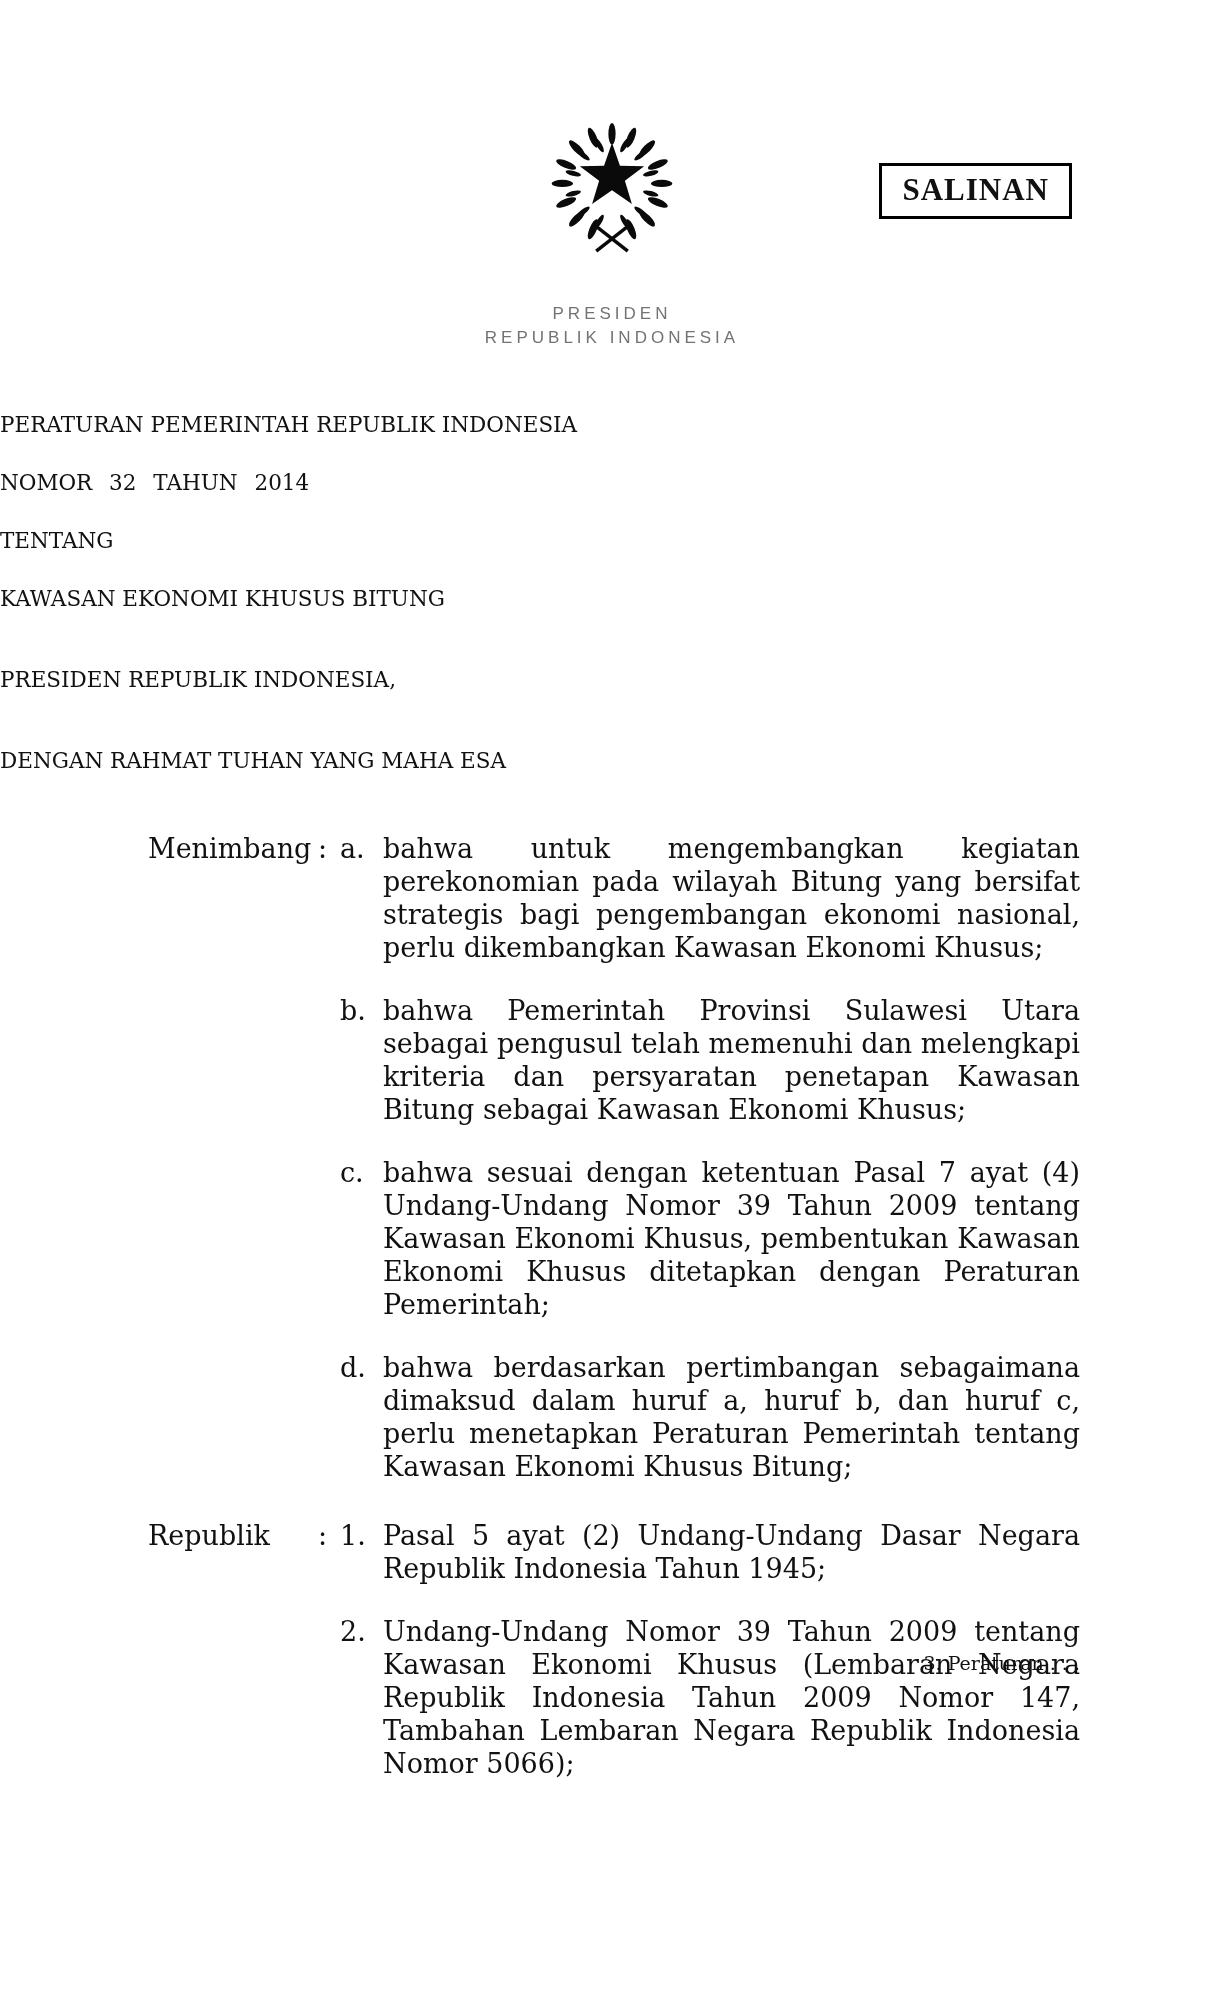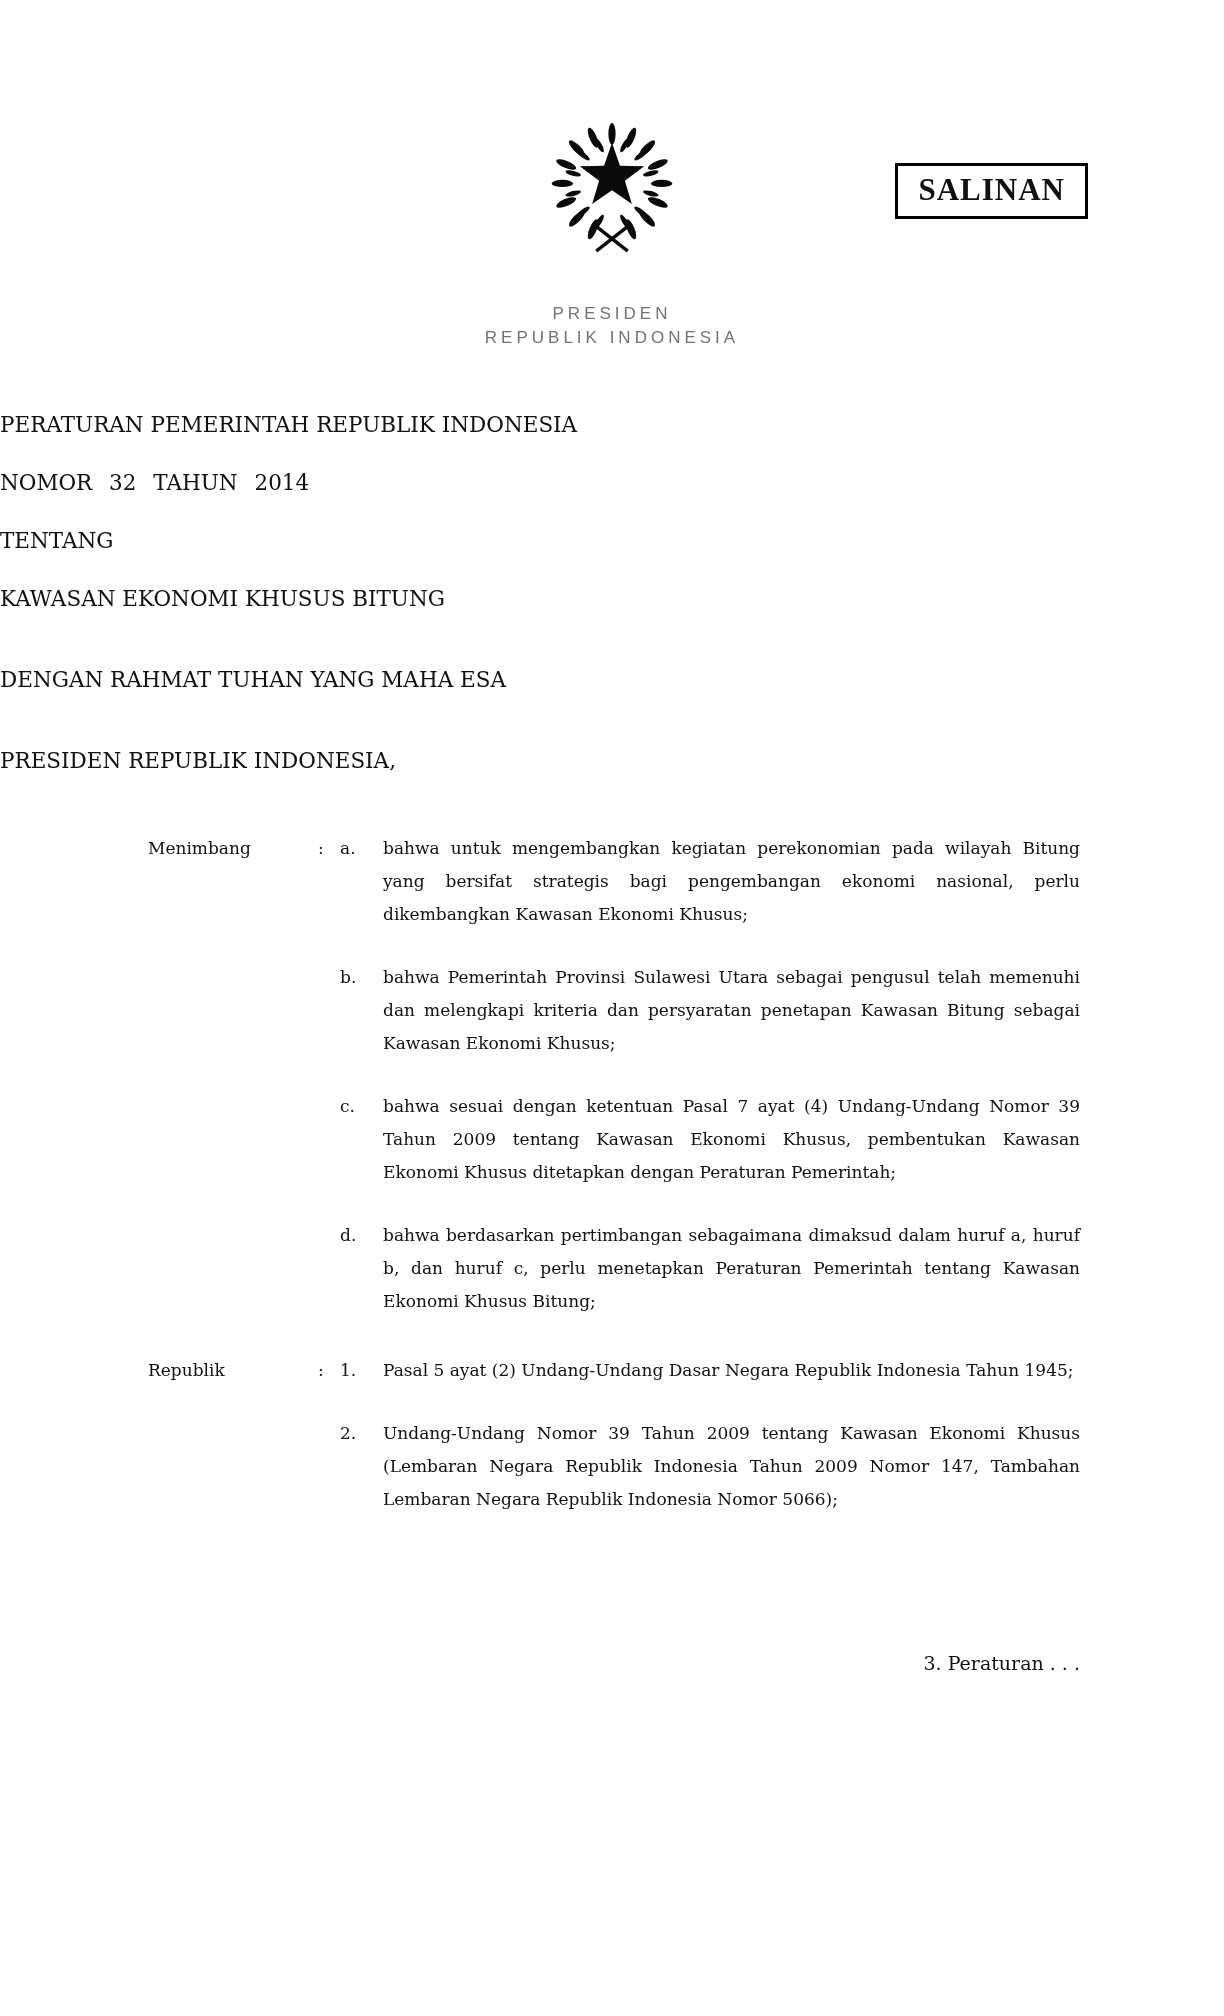--- a/index.html
+++ b/index.html
@@ -6,21 +6,21 @@
   html,body { background:#ffffff; }
   body {
     width:1224px; height:2016px;
     font-family:"DejaVu Serif", serif;
     color:#111;
     position:relative;
   }
   .page { position:relative; width:1224px; height:2016px; background:#fff; overflow:hidden; }
 
   .salinan-box {
-    position:absolute; top:163px; right:136px;
+    position:absolute; top:163px; right:152px;
     border:3px solid #000;
     padding:6px 20px 8px 20px;
     font-size:31px; font-weight:bold; letter-spacing:1px;
     font-family:"Liberation Serif", serif;
   }
 
   .seal { position:absolute; top:118px; left:50%; transform:translateX(-50%); width:152px; height:158px; }
   .seal svg { width:100%; height:100%; }
 
   .letterhead {
@@ -30,21 +30,21 @@
     font-size:17px; letter-spacing:4px; color:#737373; line-height:24px;
   }
 
   .title-block { position:absolute; top:408px; left:0; width:100%; text-align:left; font-size:21.5px; }
   .t-line { line-height:33px; margin-bottom:25px; }
   .t-wide { word-spacing:10px; }
   .t-gap { margin-top:48px; }
 
   .body-block {
     position:absolute; top:832px; left:148px; width:932px;
-    font-size:17px; line-height:33px;
+    font-size:27px; line-height:33px;
   }
   .clause-row { display:grid; grid-template-columns:170px 22px 1fr; margin-bottom:36px; }
   .clause-label { text-align:left; }
   .clause-colon { text-align:left; }
   .clause-item { display:grid; grid-template-columns:43px 1fr; margin-bottom:30px; }
   .clause-item:last-child { margin-bottom:0; }
   .clause-text { text-align:justify; }
 
   .catchword {
     position:absolute; top:1652px; right:144px;
@@ -106,22 +106,22 @@
   <div class="letterhead">
     <div>PRESIDEN</div>
     <div>REPUBLIK INDONESIA</div>
   </div>
 
   <div class="title-block">
     <div class="t-line">PERATURAN PEMERINTAH REPUBLIK INDONESIA</div>
     <div class="t-line t-wide">NOMOR 32 TAHUN 2014</div>
     <div class="t-line">TENTANG</div>
     <div class="t-line">KAWASAN EKONOMI KHUSUS BITUNG</div>
+    <div class="t-line t-gap">PRESIDEN REPUBLIK INDONESIA,</div>
     <div class="t-line t-gap">DENGAN RAHMAT TUHAN YANG MAHA ESA</div>
-    <div class="t-line t-gap">PRESIDEN REPUBLIK INDONESIA,</div>
   </div>
 
   <div class="body-block">
 
     <div class="clause-row">
       <div class="clause-label">Menimbang</div>
       <div class="clause-colon">:</div>
       <div class="clause-items">
         <div class="clause-item">
           <div class="clause-marker">a.</div>

